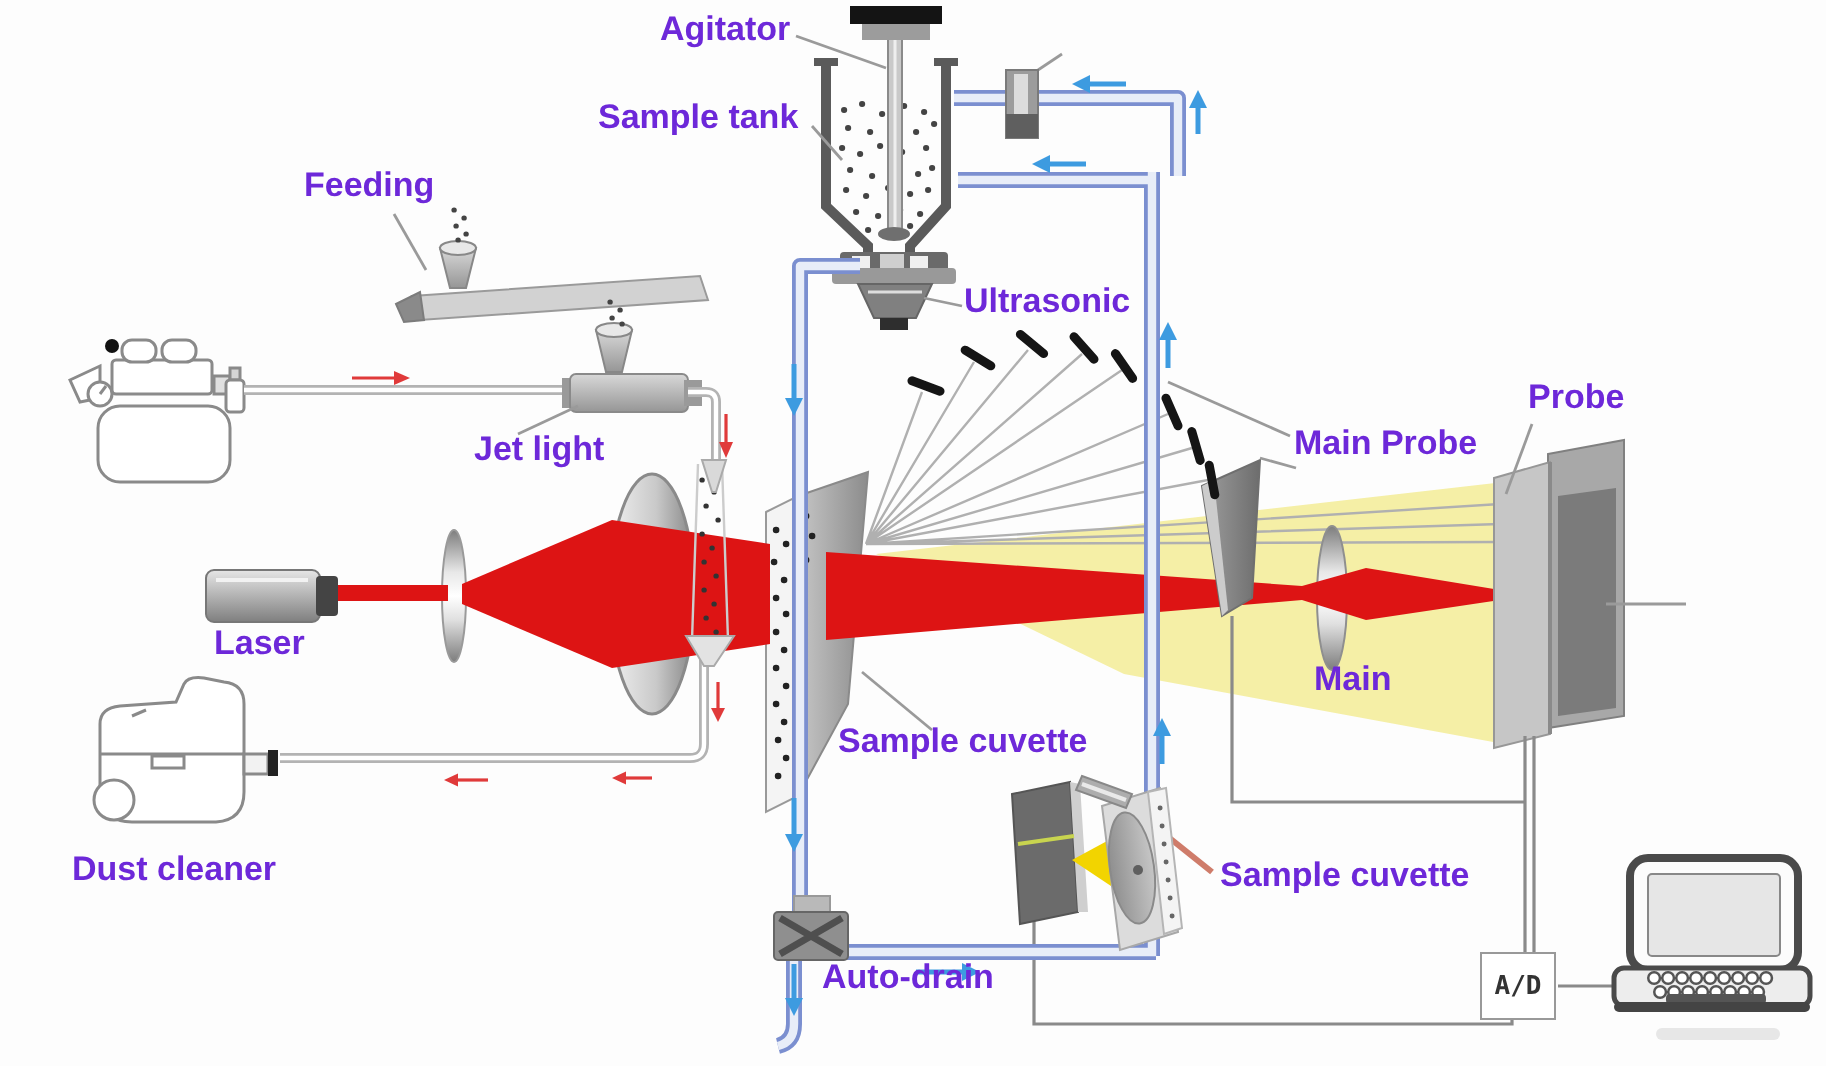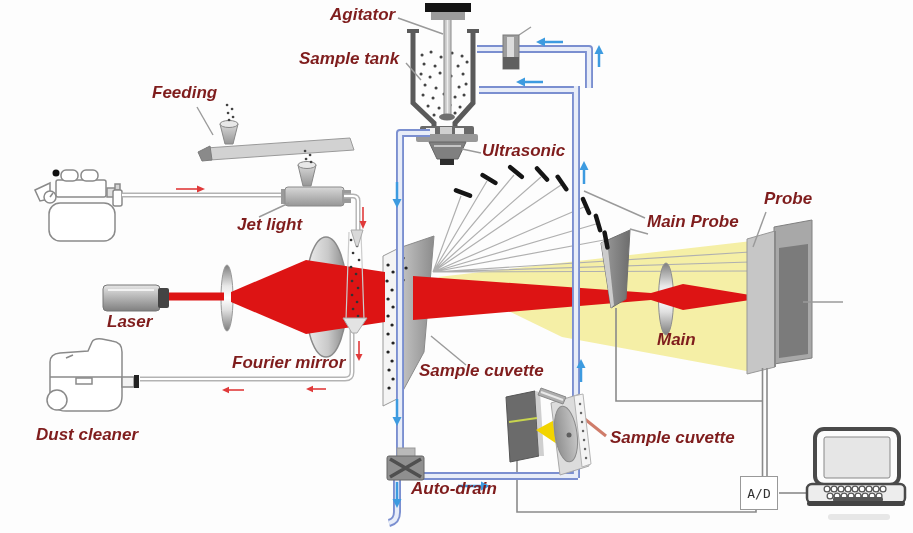--- a/index.html
+++ b/index.html
@@ -7,29 +7,29 @@
     --pipe-blue:#7b8fd0; --pipe-fill:#e8edf8; --arrow-blue:#3d9be0;
     --arrow-red:#e03a3a; --leader-salmon:#cf7c6a;
   }
   html,body{margin:0;padding:0;background:#fff;}
   #stage{
     position:relative;width:913px;height:533px;background:#fdfdfd;
     font-family:"Liberation Sans","DejaVu Sans",sans-serif;overflow:hidden;
   }
   #diagram-svg{position:absolute;left:0;top:0;}
   .lbl{
-    position:absolute;font-weight:bold;font-size:17px;color:#7f1d1d;
-    white-space:nowrap;line-height:1.1;letter-spacing:0px;font-style:italic;
+    position:absolute;font-weight:bold;font-size:17px;color:#6d28d9;
+    white-space:nowrap;line-height:1.1;letter-spacing:0px;
   }
   .lbl-sm{font-size:16px;line-height:22px;white-space:normal;}
   #ad-box{
     position:absolute;left:740px;top:476px;width:38px;height:34px;
     background:#fff;border:1.5px solid #999;display:flex;align-items:center;
     justify-content:center;font-family:"DejaVu Sans Mono","Liberation Mono",monospace;
-    font-size:13px;font-weight:normal;color:#333;box-sizing:border-box;
+    font-size:13px;font-weight:bold;color:#333;box-sizing:border-box;
   }
 </style>
 </head>
 <body>
 
 <div id="stage">
 
 <svg id="diagram-svg" width="913" height="533" viewBox="0 0 913 533">
   <defs>
     <linearGradient id="gMetal" x1="0" y1="0" x2="0" y2="1">
@@ -330,21 +330,20 @@
     <rect x="833" y="497" width="50" height="5" rx="2" fill="#555"></rect>
     <rect x="807" y="501" width="98" height="5" rx="2.5" fill="#444"></rect>
   </g>
 </svg>
 
 <div class="lbl" style="left:330px;top:6px">Agitator</div>
 <div class="lbl" style="left:299px;top:50px">Sample tank</div>
 <div class="lbl" style="left:152px;top:84px">Feeding</div>
 <div class="lbl" style="left:237px;top:216px">Jet light</div>
 <div class="lbl" style="left:107px;top:313px">Laser</div>
-<div class="lbl" style="left:232px;top:354px">Fourier mirror</div>
 <div class="lbl" style="left:36px;top:426px">Dust cleaner</div>
 <div class="lbl" style="left:482px;top:142px">Ultrasonic</div>
 <div class="lbl" style="left:419px;top:362px">Sample cuvette</div>
 <div class="lbl" style="left:411px;top:480px">Auto-drain</div>
 <div class="lbl" style="left:610px;top:429px">Sample cuvette</div>
 <div class="lbl" style="left:647px;top:213px">Main Probe</div>
 <div class="lbl" style="left:764px;top:190px">Probe</div>
 <div class="lbl" style="left:657px;top:331px">Main</div>
 
 

